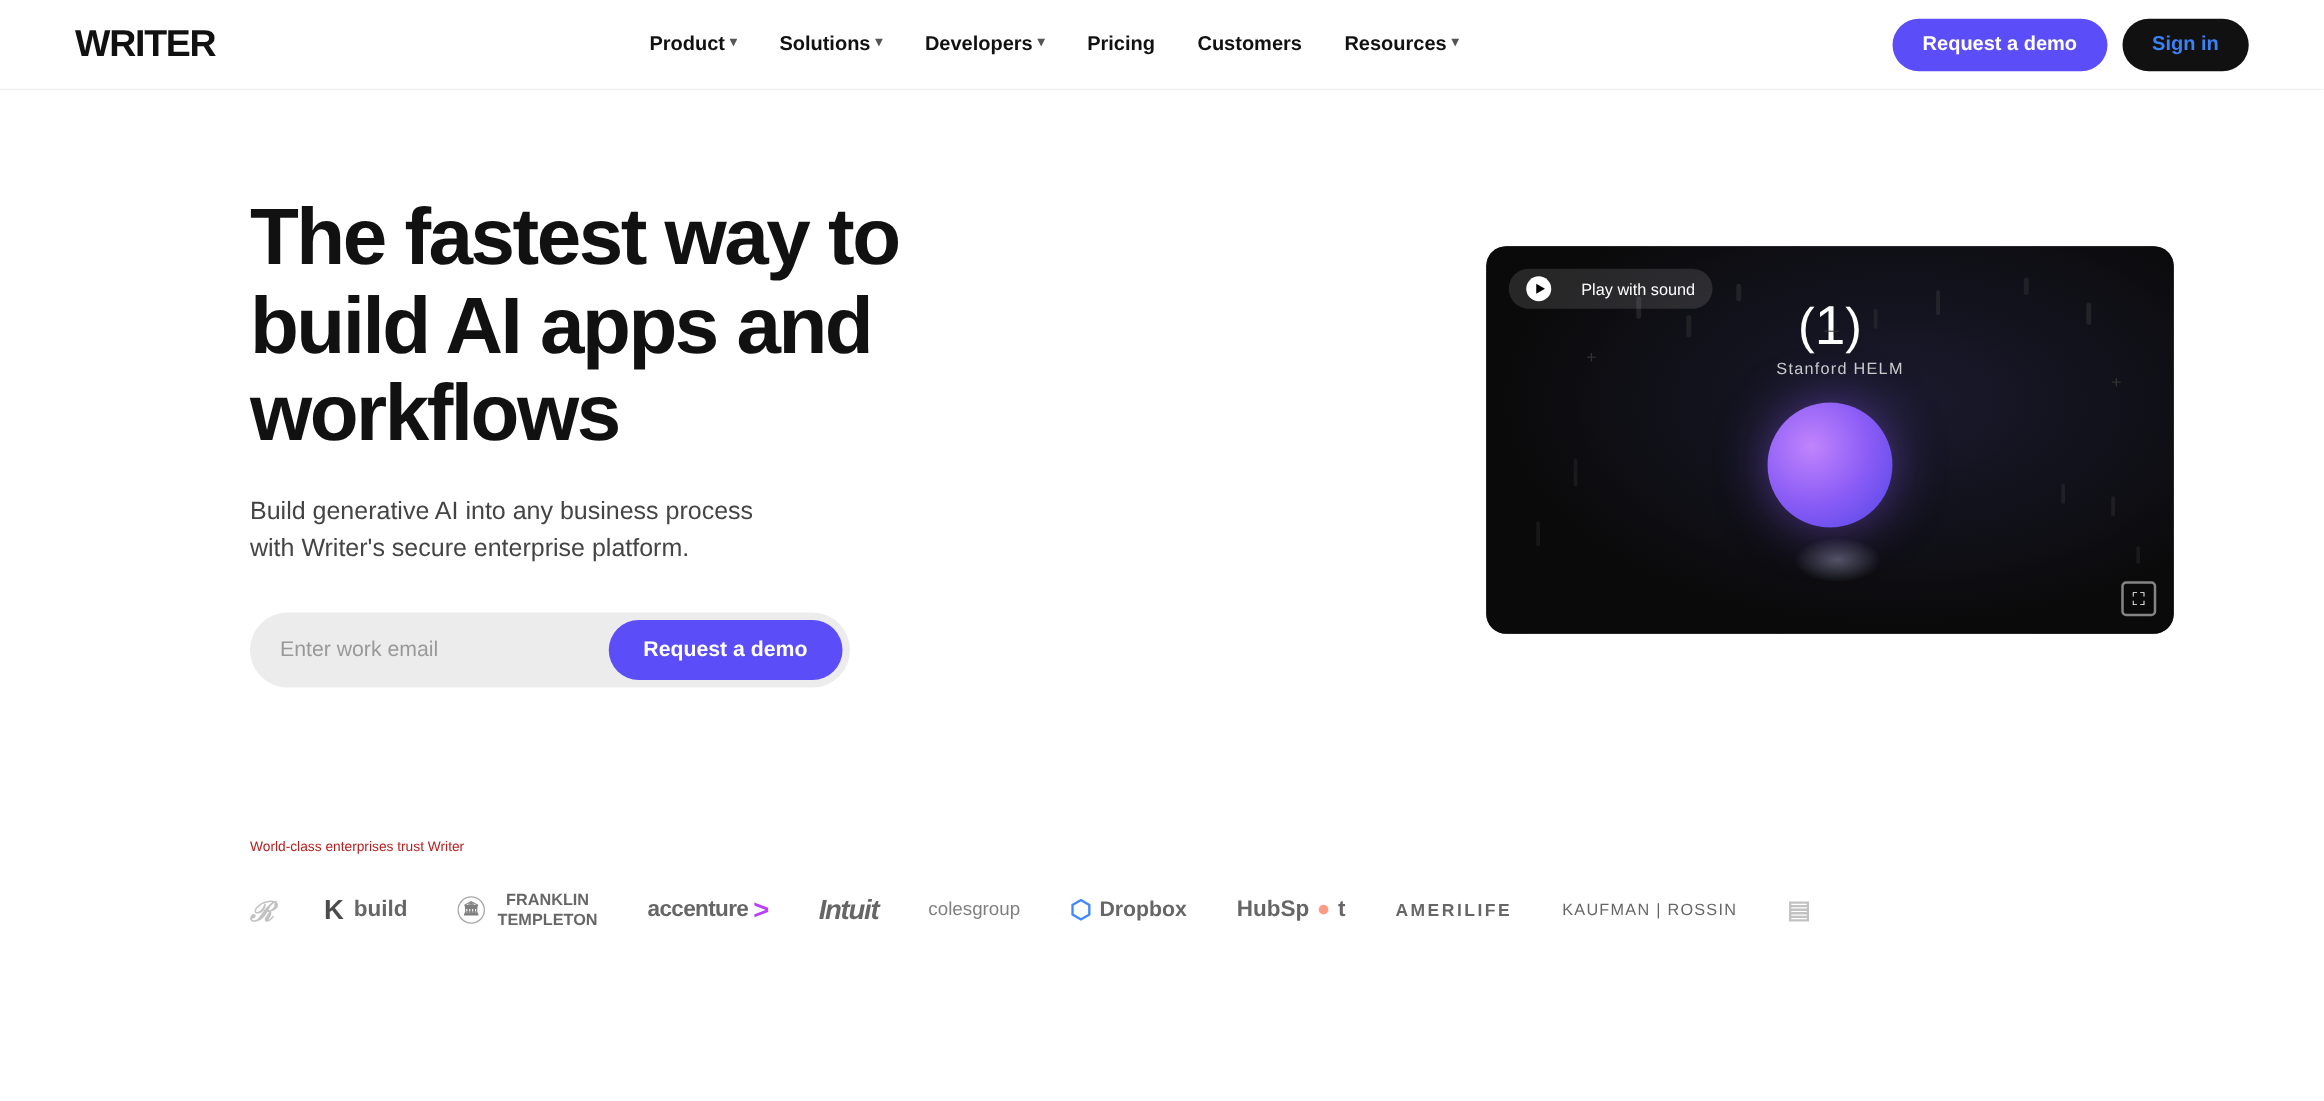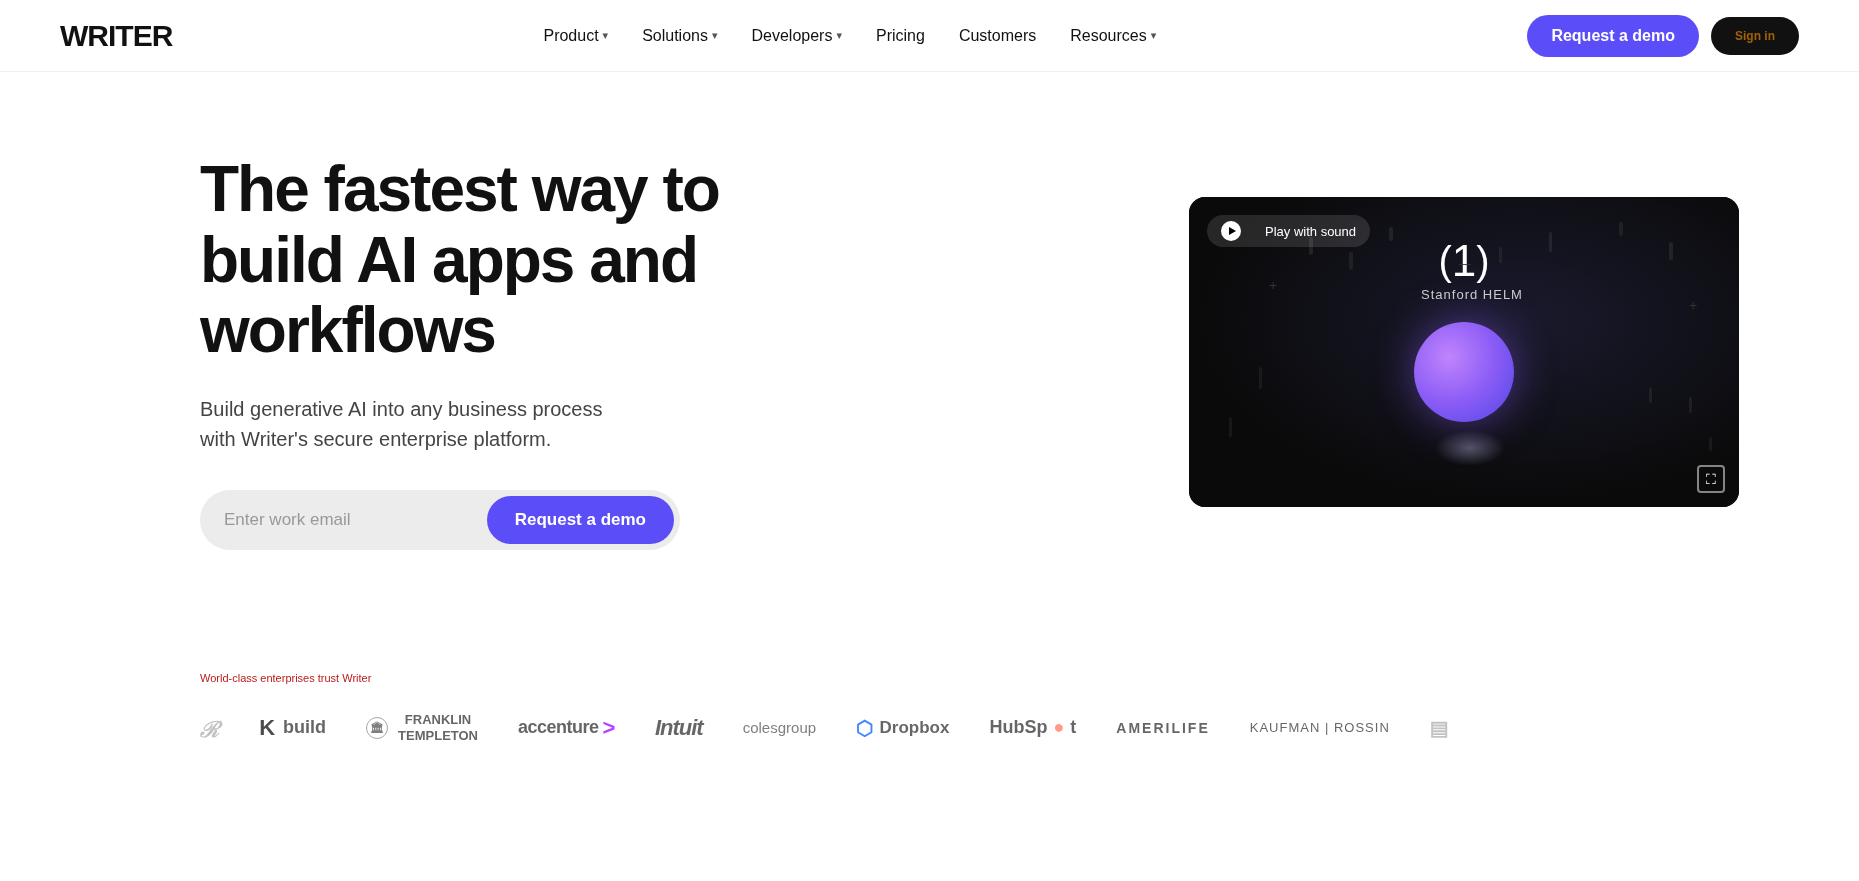--- a/index.html
+++ b/index.html
@@ -23,26 +23,26 @@
       text-decoration: none;
     }
     .nav-center {
       display: flex;
       align-items: center;
       gap: 6px;
     }
     .nav-item {
       padding: 8px 14px;
       font-size: 16px;
-      font-weight: 400;
+      font-weight: 700;
       color: #111;
       cursor: pointer;
       border-radius: 6px;
       display: flex;
-      align-items: center;
+      align-items: flex-start;
       gap: 4px;
       white-space: nowrap;
     }
     .nav-item .chevron { font-size: 11px; color: #555; }
     .nav-right {
       display: flex;
       align-items: center;
       gap: 12px;
     }
     .btn-demo {
@@ -50,25 +50,25 @@
       color: #fff;
       border: none;
       border-radius: 50px;
       padding: 12px 24px;
       font-size: 16px;
       font-weight: 600;
       cursor: pointer;
     }
     .btn-signin {
       background: #111;
-      color: #a16207;
+      color: #3b82f6;
       border: none;
       border-radius: 50px;
       padding: 12px 24px;
-      font-size: 12px;
+      font-size: 16px;
       font-weight: 600;
       cursor: pointer;
     }
 
     
     .hero {
       display: flex;
       align-items: center;
       justify-content: space-between;
       padding: 60px 120px 60px 200px;

